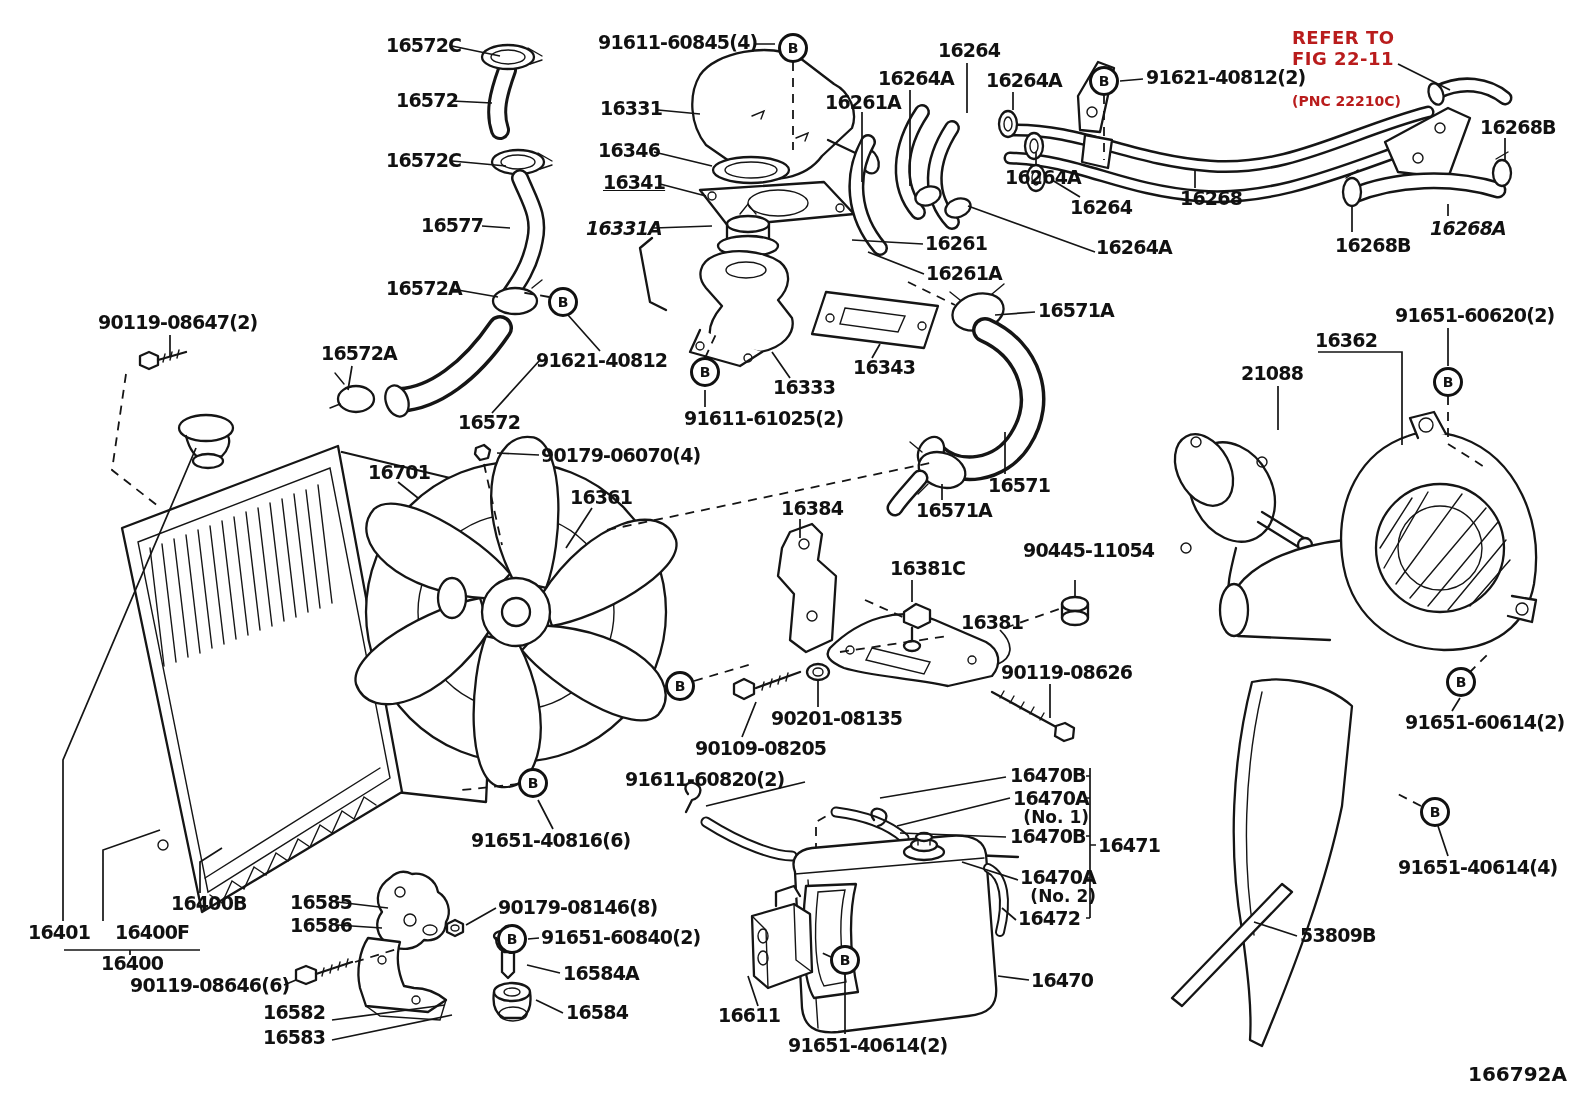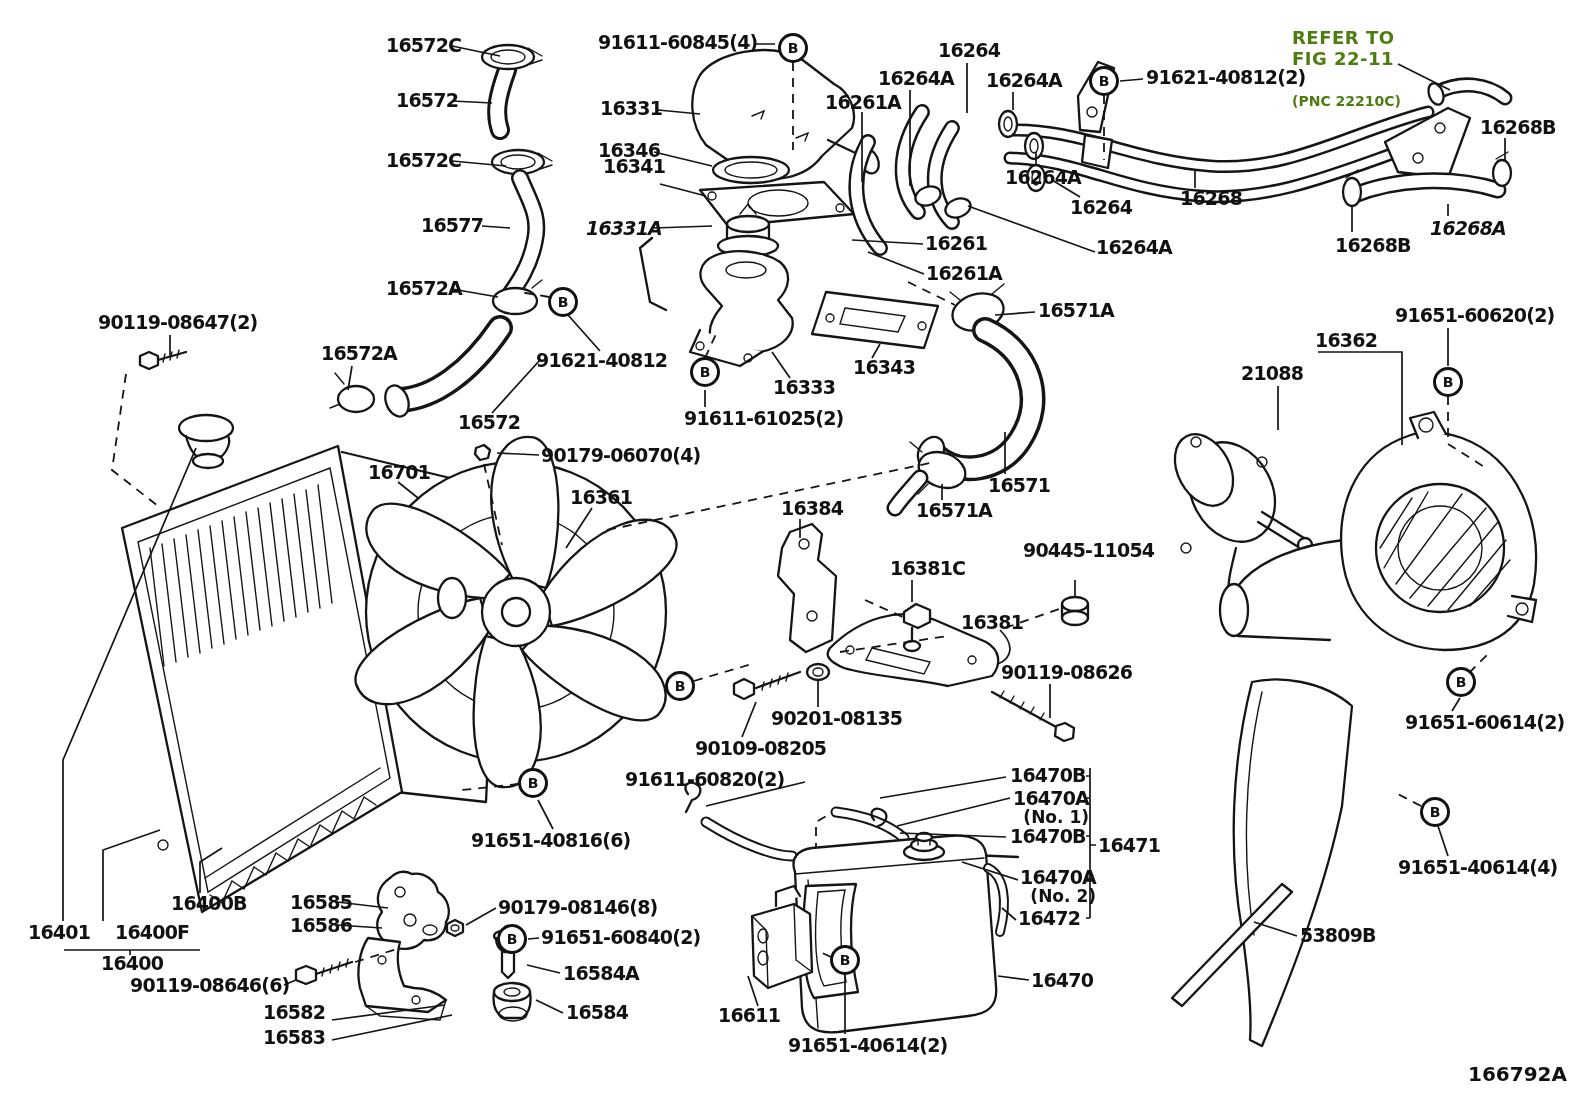--- a/index.html
+++ b/index.html
@@ -6,21 +6,21 @@
   #stage{position:relative;width:1592px;height:1099px;background:#fff;overflow:hidden;
          font-family:"DejaVu Sans",sans-serif;}
   #art{position:absolute;left:0;top:0;z-index:1;}
   #labels{position:absolute;left:0;top:0;width:100%;height:100%;z-index:2;}
   .lbl{position:absolute;font-weight:700;font-size:19px;letter-spacing:-0.8px;
        color:#111;white-space:nowrap;line-height:1.0;}
   .lbl .sub{display:block;font-size:17px;letter-spacing:0;margin-top:1px;text-align:right;}
   .bmark{position:absolute;width:24px;height:24px;border:3px solid #111;border-radius:50%;
          background:#fff;color:#111;font-size:14px;font-weight:700;line-height:24px;
          text-align:center;transform:translate(-50%,-50%);}
-  .note{position:absolute;left:1292px;top:28px;font-weight:700;color:#4d7c0f;line-height:1.15;}
+  .note{position:absolute;left:1292px;top:28px;font-weight:700;color:#b91c1c;line-height:1.15;}
   .note .n1,.note .n2{font-size:18px;letter-spacing:0.5px;display:block;}
   .note .n3{font-size:14px;letter-spacing:0;display:block;margin-top:24px;}
   .figcode{position:absolute;left:1468px;top:1062px;font-weight:700;font-size:20px;
            letter-spacing:0;color:#111;}
   
   .s{stroke:#151515;fill:none;stroke-width:2.3;stroke-linecap:round;stroke-linejoin:round;}
   .sw{stroke:#151515;fill:#fff;stroke-width:2.3;stroke-linecap:round;stroke-linejoin:round;}
   .s2{stroke:#151515;fill:none;stroke-width:1.4;stroke-linecap:round;}
   .h1{stroke:#151515;fill:none;stroke-linecap:round;}
   .h2{stroke:#ffffff;fill:none;stroke-linecap:round;}
@@ -378,21 +378,21 @@
       <div class="lbl" style="left: 98px; top: 313px;">90119-08647(2)</div>
       <div class="lbl" style="left: 321px; top: 344px;">16572A</div>
       <div class="lbl" style="left: 536px; top: 351px;">91621-40812</div>
       <div class="lbl" style="left: 458px; top: 413px;">16572</div>
       <div class="lbl" style="left: 368px; top: 463px;">16701</div>
       <div class="lbl" style="left: 541px; top: 446px;">90179-06070(4)</div>
       <div class="lbl" style="left: 570px; top: 488px;">16361</div>
       <div class="lbl" style="left: 598px; top: 33px;">91611-60845(4)</div>
       <div class="lbl" style="left: 600px; top: 99px;">16331</div>
       <div class="lbl" style="left: 598px; top: 141px;">16346</div>
-      <div class="lbl" style="left: 603px; top: 157px;">16341</div>
+      <div class="lbl" style="left: 603px; top: 173px; text-decoration: underline;">16341</div>
       <div class="lbl" style="left: 586px; top: 219px; font-style: italic;">16331A</div>
       <div class="lbl" style="left: 773px; top: 378px;">16333</div>
       <div class="lbl" style="left: 650px; top: 409px; margin-left: 34px;">91611-61025(2)</div>
       <div class="lbl" style="left: 853px; top: 358px;">16343</div>
       <div class="lbl" style="left: 925px; top: 234px;">16261</div>
       <div class="lbl" style="left: 926px; top: 264px;">16261A</div>
       <div class="lbl" style="left: 825px; top: 93px;">16261A</div>
       <div class="lbl" style="left: 878px; top: 69px;">16264A</div>
       <div class="lbl" style="left: 938px; top: 41px;">16264</div>
       <div class="lbl" style="left: 986px; top: 71px;">16264A</div>

